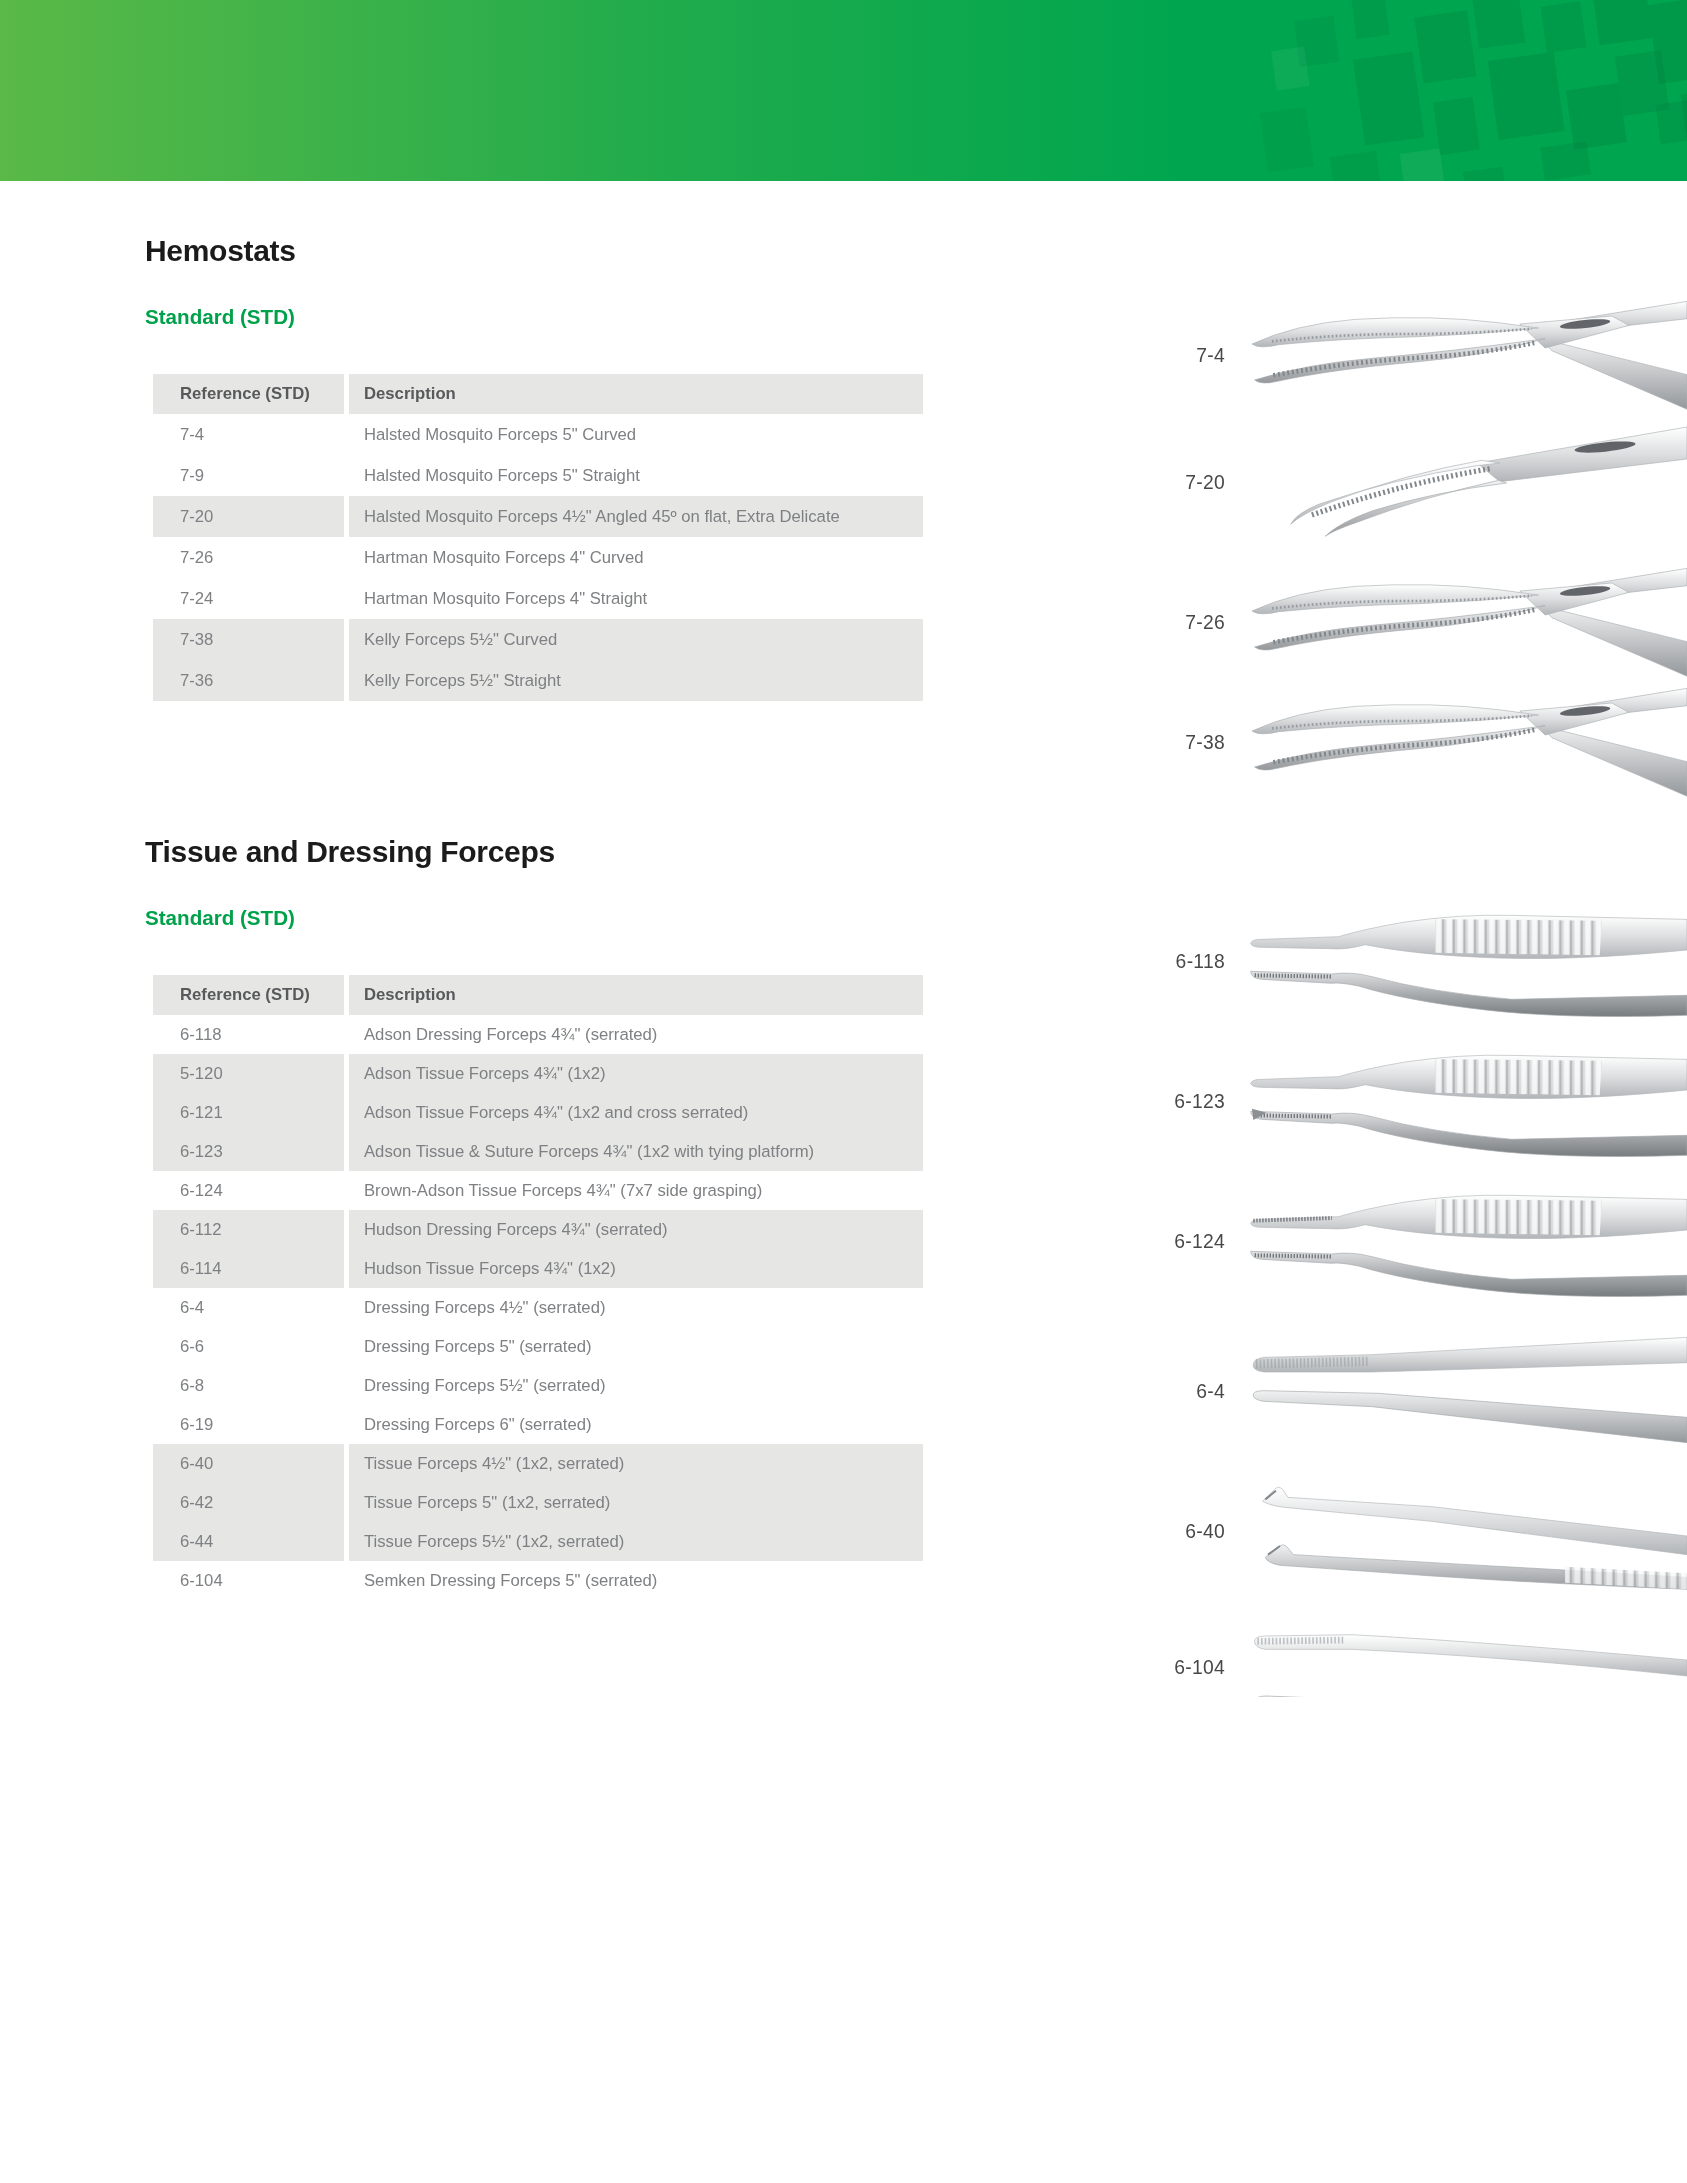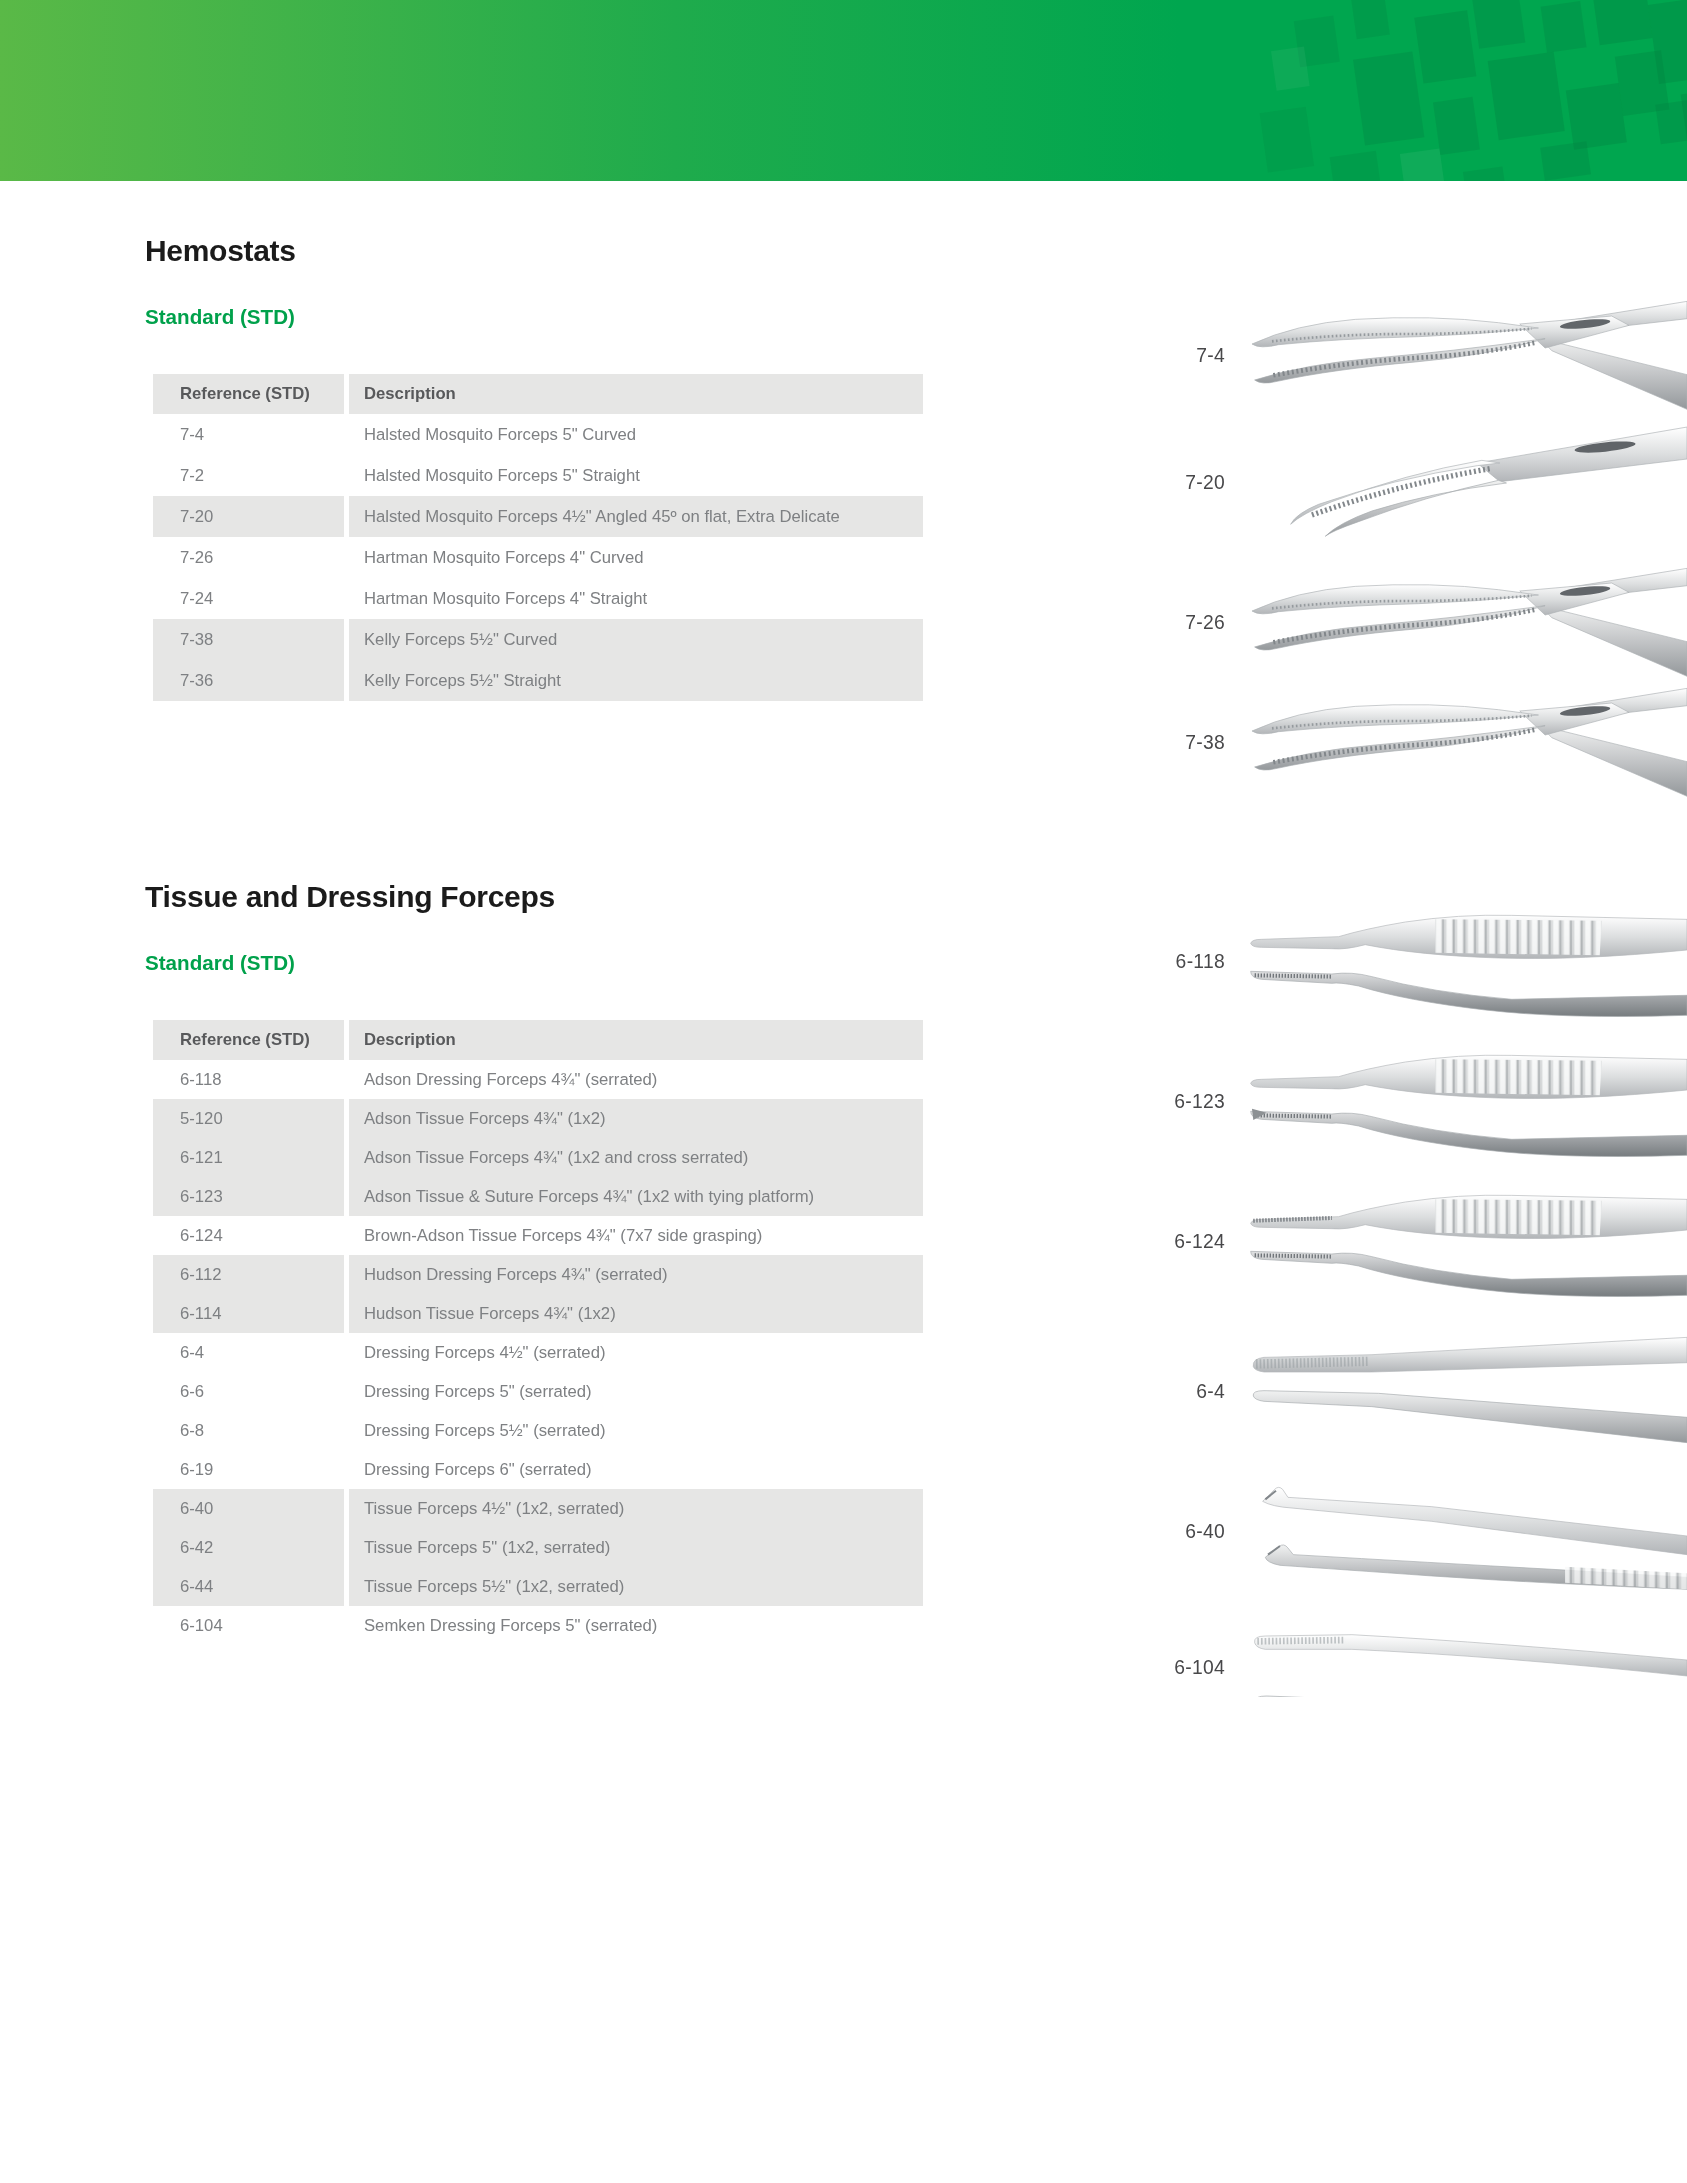--- a/index.html
+++ b/index.html
@@ -8,21 +8,21 @@
     width:1687px;height:1697px;
     background:#ffffff;
     overflow:hidden;
     font-family:"Liberation Sans", sans-serif;
   }
   
   .banner{position:absolute;top:0;left:0;width:1687px;height:181px;}
   
   .section{position:absolute;left:145px;width:779px;}
   .sec-1{top:234px;}
-  .sec-2{top:880px;}
+  .sec-2{top:835px;}
   .section .title{margin:0;font-size:30px;line-height:1.1;font-weight:700;color:var(--title-black,#1b1b1b);letter-spacing:-0.3px;}
   .section .subtitle{position:absolute;top:71px;left:0;margin:0;font-size:20.6px;font-weight:700;color:var(--green,#00a14b);}
   .dtable{position:absolute;top:140px;left:8px;width:770px;}
   .thead,.trow{display:flex;gap:5.3px;}
   .thead{height:40px;}
   .sec-1 .trow{height:41px;}
   .sec-2 .trow{height:39px;}
   .cell{display:flex;align-items:center;box-sizing:border-box;padding-left:14.7px;}
   .cell.ref{width:191px;flex:0 0 191px;padding-left:27px;}
   .cell.desc{flex:1;}
@@ -84,21 +84,21 @@
       <div class="thead">
         <div class="cell ref">Reference (STD)</div>
         <div class="cell desc">Description</div>
       </div>
       <div class="tbody">
           <div class="trow">
             <div class="cell ref">7-4</div>
             <div class="cell desc">Halsted Mosquito Forceps 5" Curved</div>
           </div>
           <div class="trow">
-            <div class="cell ref">7-2</div>
+            <div class="cell ref">7-9</div>
             <div class="cell desc">Halsted Mosquito Forceps 5" Straight</div>
           </div>
           <div class="trow shaded">
             <div class="cell ref">7-20</div>
             <div class="cell desc">Halsted Mosquito Forceps 4½" Angled 45º on flat, Extra Delicate</div>
           </div>
           <div class="trow">
             <div class="cell ref">7-26</div>
             <div class="cell desc">Hartman Mosquito Forceps 4" Curved</div>
           </div>

